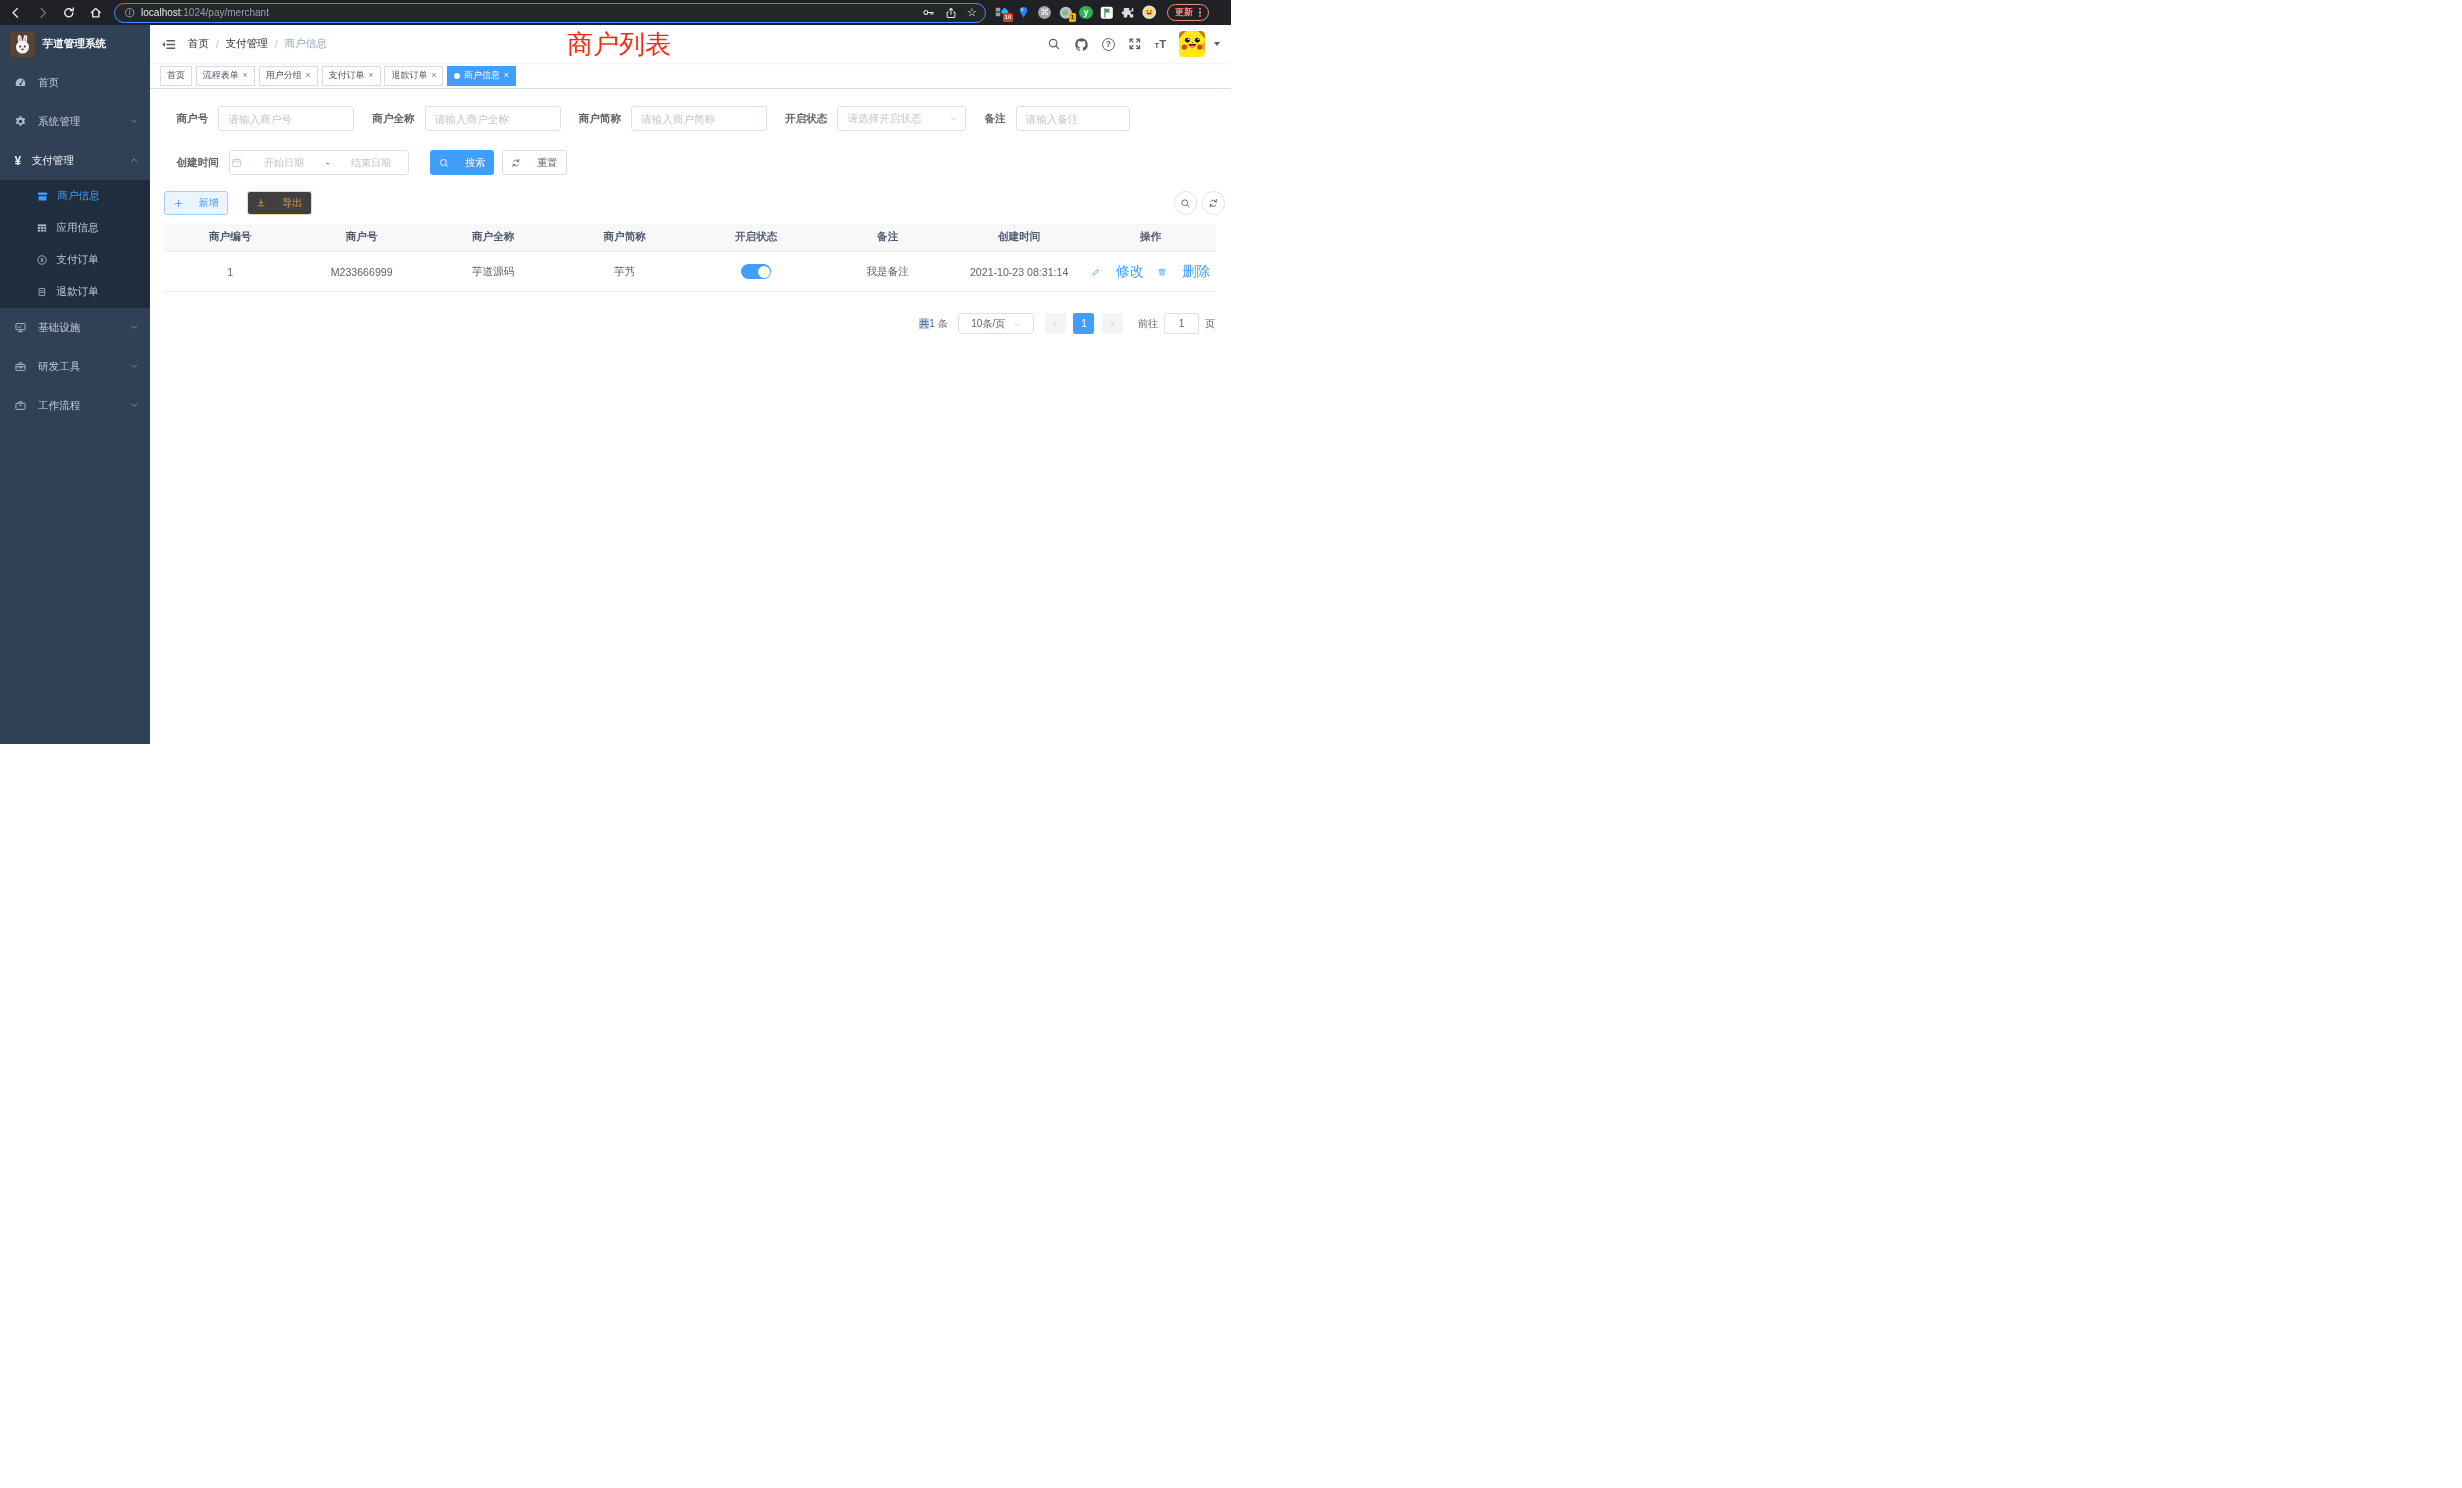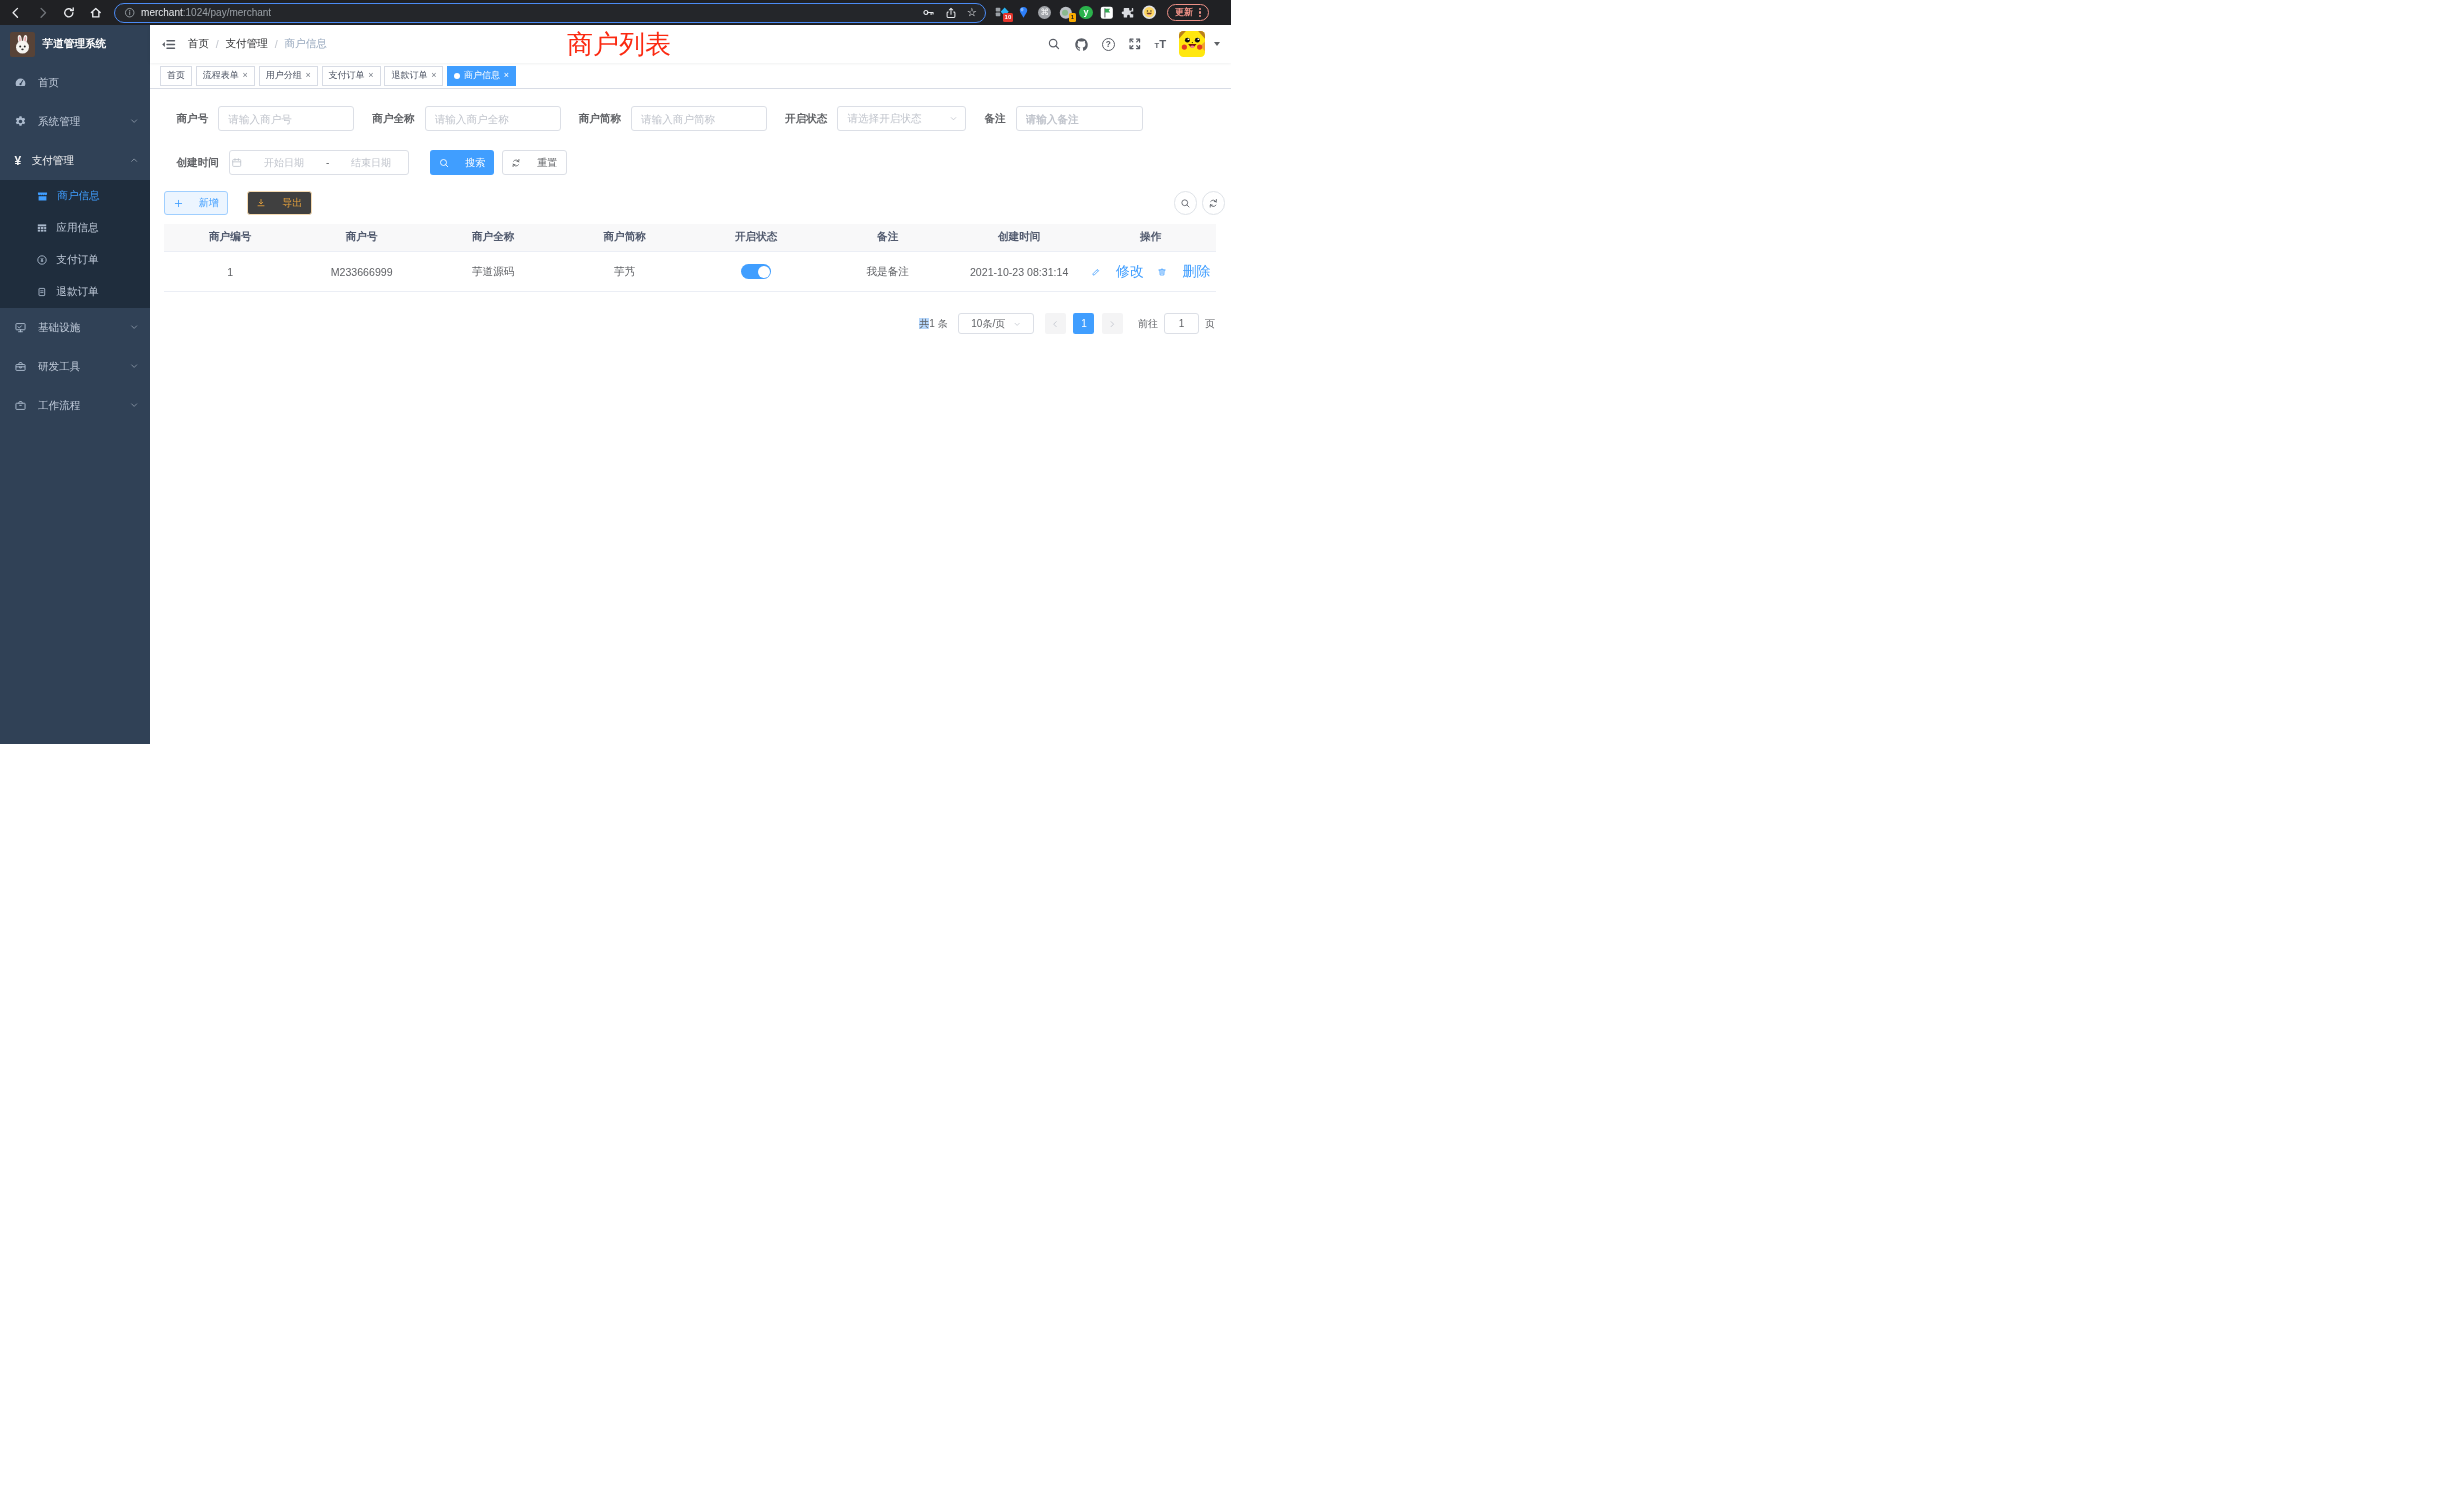--- a/index.html
+++ b/index.html
@@ -159,21 +159,21 @@
       </span>
   </div>
 
   <div class="omnibox">
     <span>
         <svg width="11.4" height="11.4" viewBox="0 0 20 20">
           <circle cx="10" cy="10" r="7.5" stroke="#9aa0a6" stroke-width="1.6" fill="none"></circle>
           <path d="M10 9v4.5M10 6v1" stroke="#9aa0a6" stroke-width="1.6" stroke-linecap="round"></path>
         </svg>
       </span>
-    <span class="url"><span class="host">merchant</span><span class="path">:1024/pay/merchant</span></span>
+    <span class="url"><span class="host">localhost</span><span class="path">:1024/pay/merchant</span></span>
     <span class="omni-trailing">
       <span>
           <svg width="13" height="13" viewBox="0 0 20 20">
             <circle cx="6" cy="10" r="3" stroke="#e8eaed" stroke-width="1.7" fill="none"></circle>
             <path d="M9 10h8M14 10v3M17 10v2.3" stroke="#e8eaed" stroke-width="1.7" stroke-linecap="round" fill="none"></path>
           </svg>
         </span>
       <span>
           <svg width="12" height="12" viewBox="0 0 20 20">
             <path d="M10 12V2.5M7 5l3-2.8L13 5" stroke="#e8eaed" stroke-width="1.7" fill="none" stroke-linecap="round" stroke-linejoin="round"></path>
@@ -502,21 +502,21 @@
           <label>开启状态</label>
           <div class="select-box">
             <span class="ph">请选择开启状态</span>
             <svg width="9" height="9" viewBox="0 0 20 20">
                 <path d="M5 8l5 5 5-5" stroke="#c0c4cc" stroke-width="1.8" fill="none" stroke-linecap="round" stroke-linejoin="round"></path>
               </svg>
           </div>
         </div>
         <div class="form-item" style="margin-right:0;">
           <label>备注</label>
-          <input class="inp" style="width: 127px; font-weight: bold;" placeholder="请输入备注">
+          <input class="inp" style="width: 114px;" placeholder="请输入备注">
         </div>
       </div>
 
       <div class="filter-row r2">
         <div class="form-item" style="margin-right:0;">
           <label>创建时间</label>
           <div class="date-box">
             <svg width="11.4" height="11.4" viewBox="0 0 20 20">
                 <rect x="3" y="4.5" width="14" height="12" rx="1.5" stroke="#c0c4cc" stroke-width="1.5" fill="none"></rect>
                 <path d="M3 8.5h14M7 3v3M13 3v3" stroke="#c0c4cc" stroke-width="1.5" stroke-linecap="round"></path>

